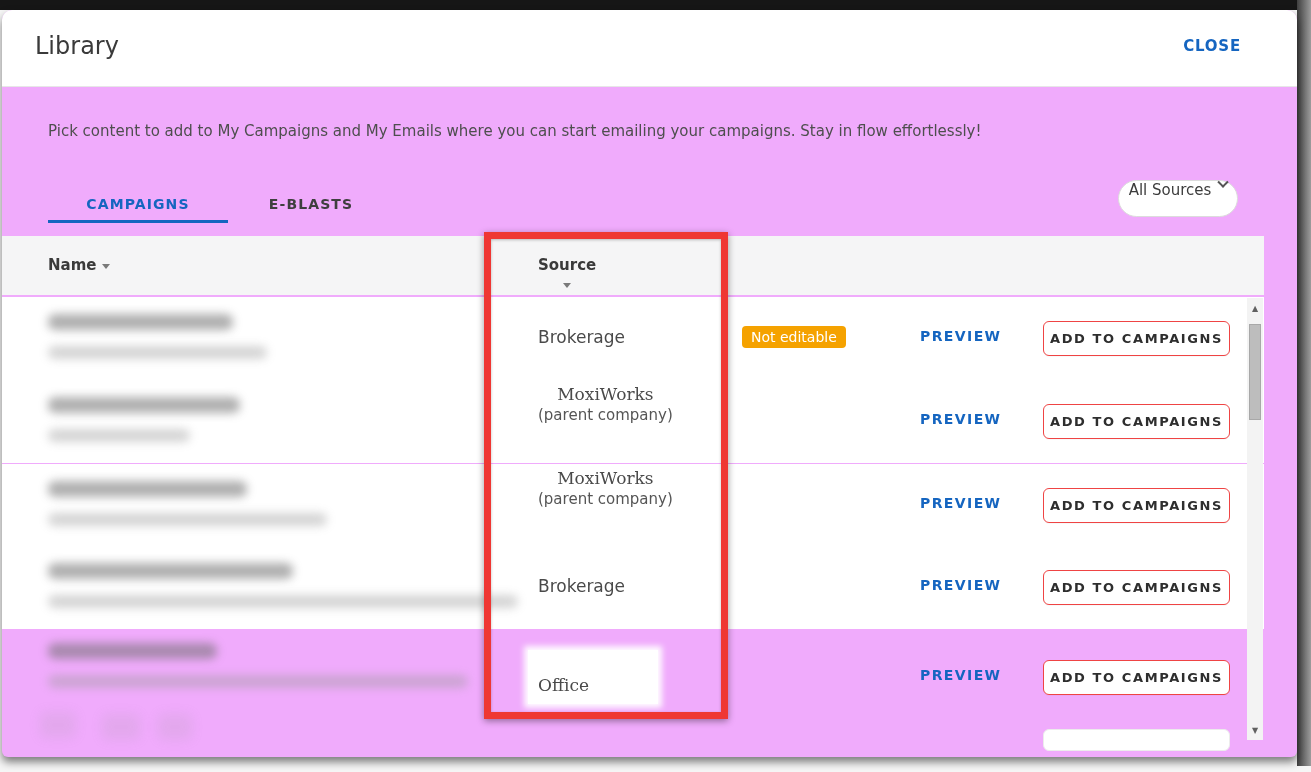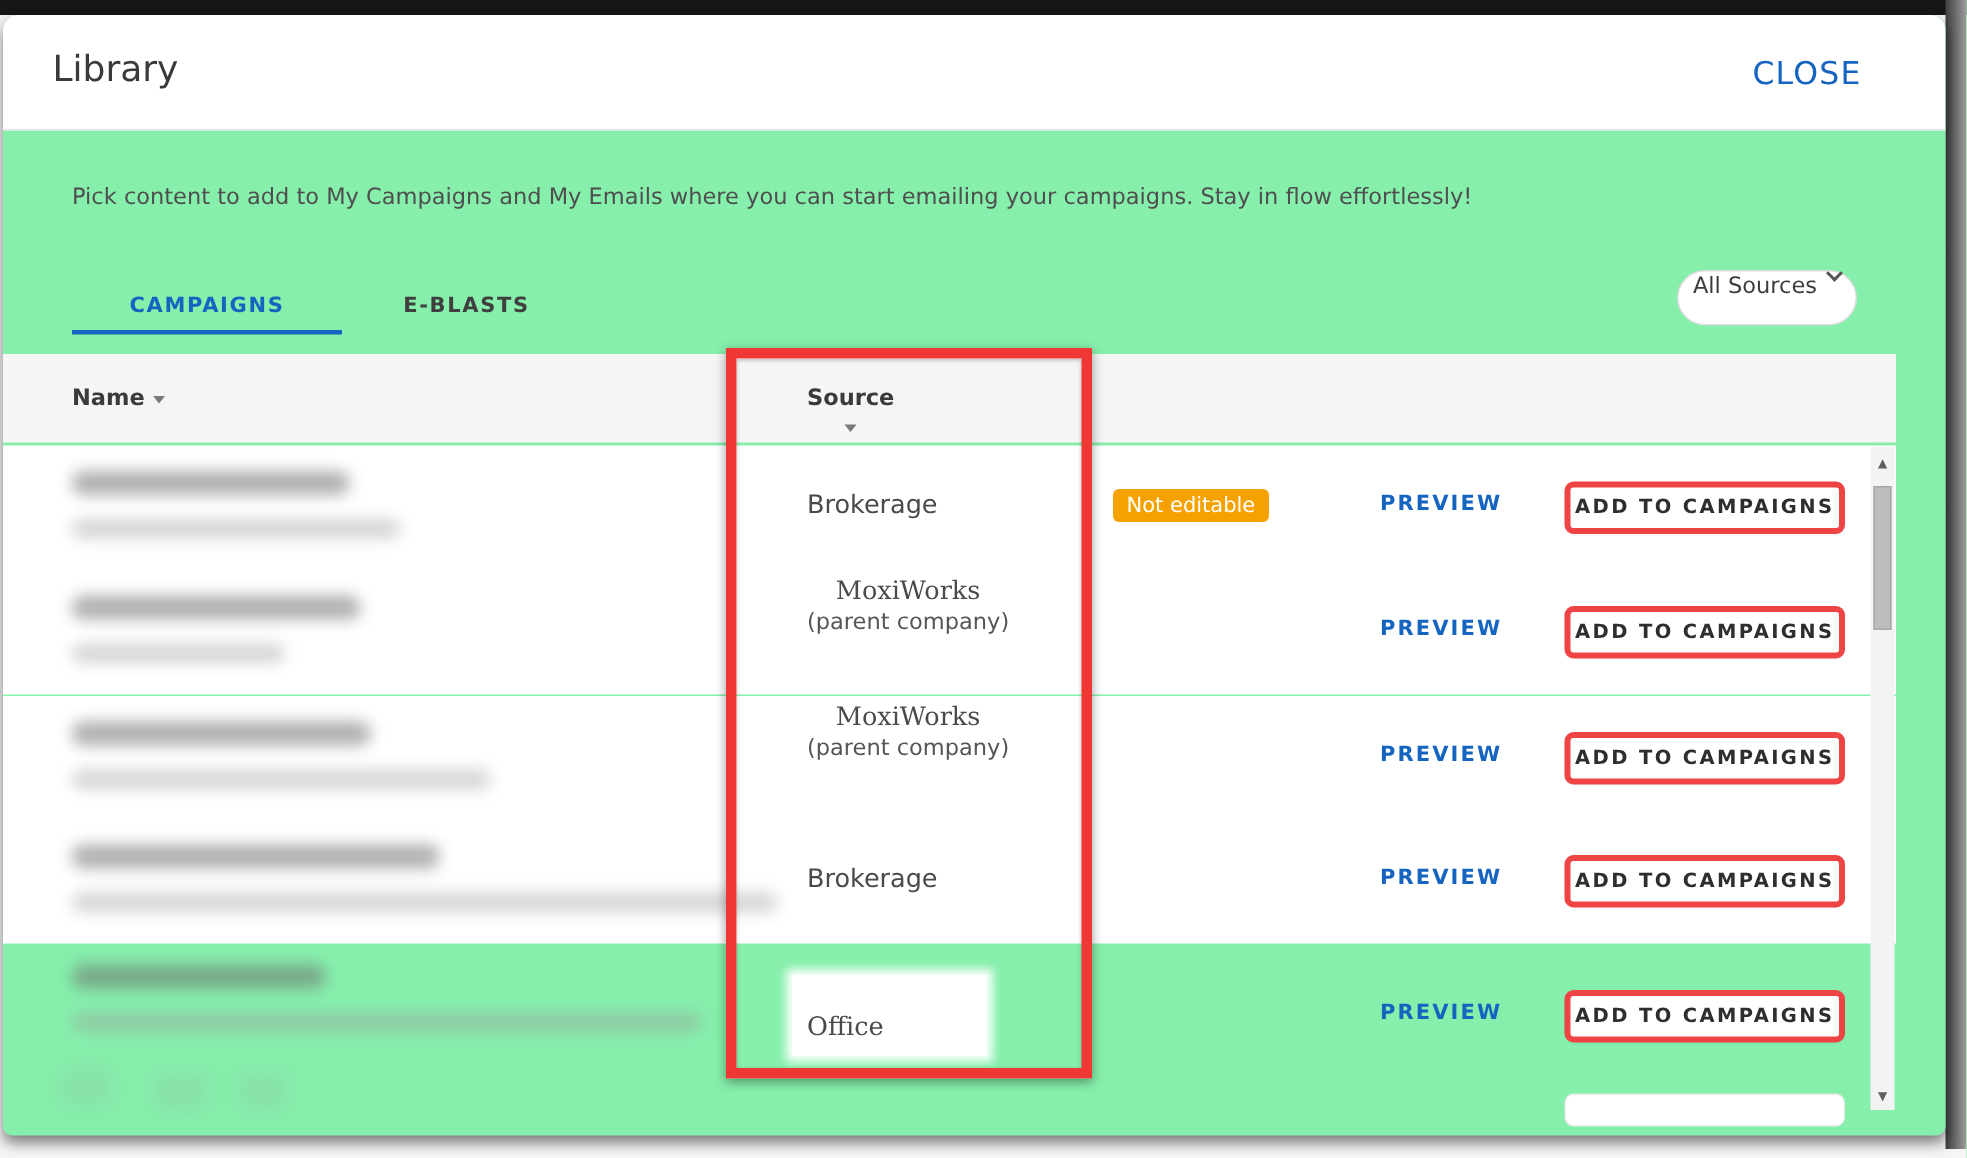--- a/index.html
+++ b/index.html
@@ -7,28 +7,28 @@
   body { font-family:"DejaVu Sans","Liberation Sans",sans-serif; background:#f6f6f6; }
 
   .stage { position:relative; width:1311px; height:772px; overflow:hidden; }
 
   
   .backdrop-top   { position:absolute; left:0; top:0; width:1311px; height:10px; background:#161616; }
   .backdrop-right { position:absolute; right:0; top:0; width:14px; height:766px;
                     background:linear-gradient(to right,#3f3f3f,#9c9c9c); }
 
   .modal { position:absolute; left:2px; top:10px; width:1295px; height:747px;
-           background:#86efac; border-radius:10px 10px 6px 6px;
+           background:#f0abfc; border-radius:10px 10px 6px 6px;
            box-shadow:0 5px 9px rgba(0,0,0,.5); overflow:hidden; }
 
   
   .modal-header { position:absolute; left:0; top:0; width:100%; height:77px;
                   border-bottom:1px solid #e7e7e7; background:#fff; }
   .modal-title { position:absolute; left:33px; top:22px; font-size:24px; color:#3a3a3a; font-weight:500; }
-  .close-btn { position:absolute; right:56px; top:27px; font-size:21px; font-weight:400;
+  .close-btn { position:absolute; right:56px; top:27px; font-size:15px; font-weight:700;
                letter-spacing:.8px; color:#1565C0; cursor:pointer; background:none; border:none;
                font-family:inherit; }
 
   .intro-text { position:absolute; left:46px; top:112px; font-size:15px; color:#4e4e4e; }
 
   
   .tab { position:absolute; top:176px; height:36px; display:flex; align-items:center;
          justify-content:center; font-size:14px; font-weight:700; letter-spacing:1.1px;
          color:#3f3f3f; cursor:pointer; }
   .tab.active { color:#1565C0; }
@@ -69,21 +69,21 @@
   .src-note { font-family:"DejaVu Sans","Liberation Sans",sans-serif; font-size:15px; color:#555; }
   .r5 .src { top:49px; }
 
   .badge { position:absolute; left:740px; top:29px; background:#F5A200; color:#fff;
            font-size:14px; padding:3px 9px; border-radius:4px; }
 
   .preview-link { position:absolute; left:918px; top:31px; font-size:14px; font-weight:700;
                   letter-spacing:1.4px; color:#1565C0; cursor:pointer; background:none; border:none;
                   font-family:inherit; }
   .add-btn { position:absolute; left:1041px; top:24px; width:187px; height:35px; background:#fff;
-             border:4px solid #ef4444; border-radius:6px; font-size:13px; font-weight:600;
+             border:1px solid #ef4444; border-radius:6px; font-size:13px; font-weight:600;
              letter-spacing:1.6px; color:#2e2e2e; cursor:pointer; font-family:inherit;
              box-shadow:0 1px 1px rgba(0,0,0,.03); }
   .r5 .preview-link { top:41px; } .r5 .add-btn { top:34px; }
 
   
   .partial-btn { position:absolute; left:1041px; top:719px; width:187px; height:22px;
                  border:1px solid #ececec; border-radius:6px; background:#fff; }
 
   
   .office-highlight { position:absolute; left:526px; top:640px; width:130px; height:54px;

